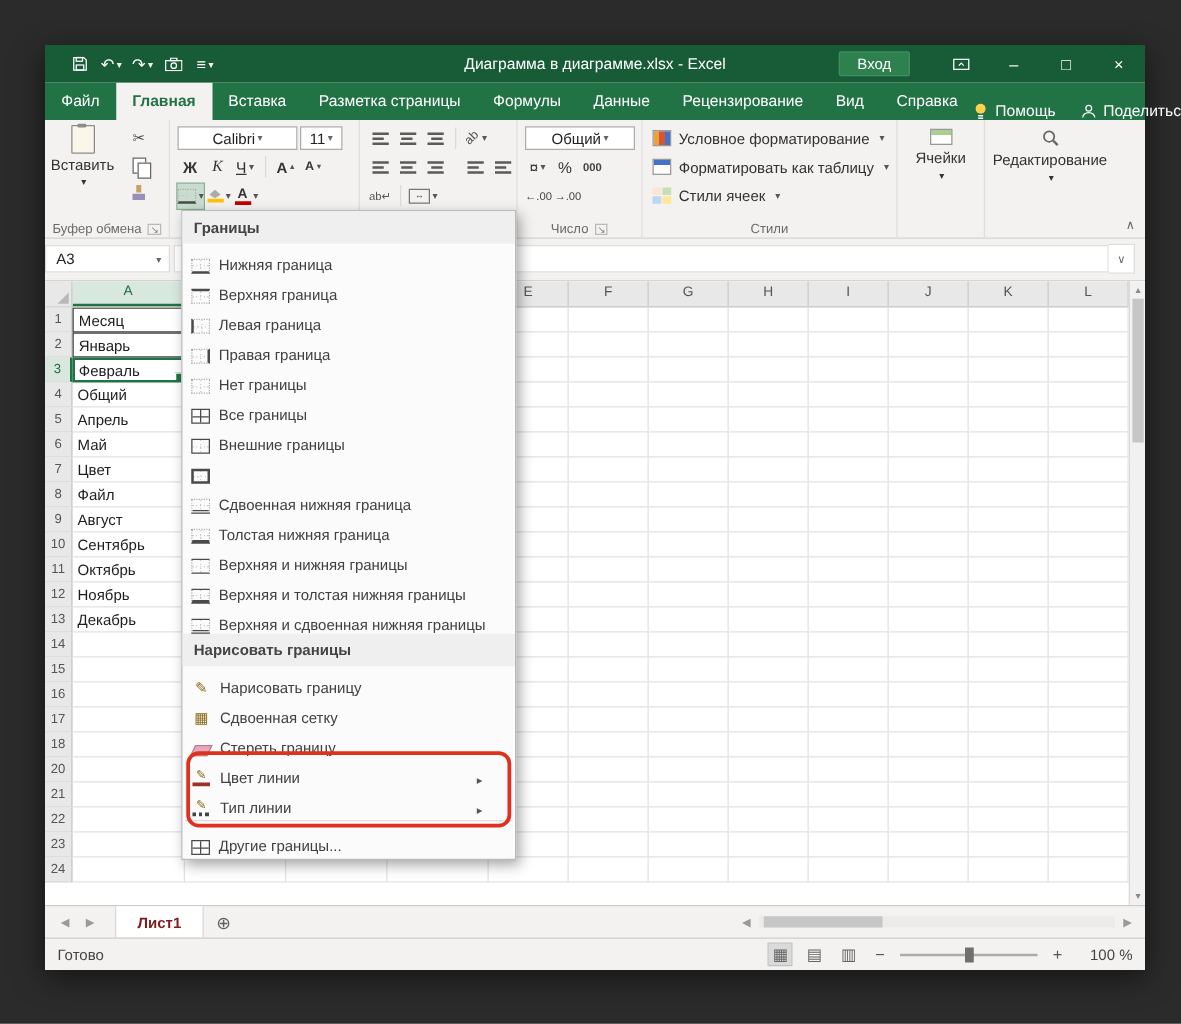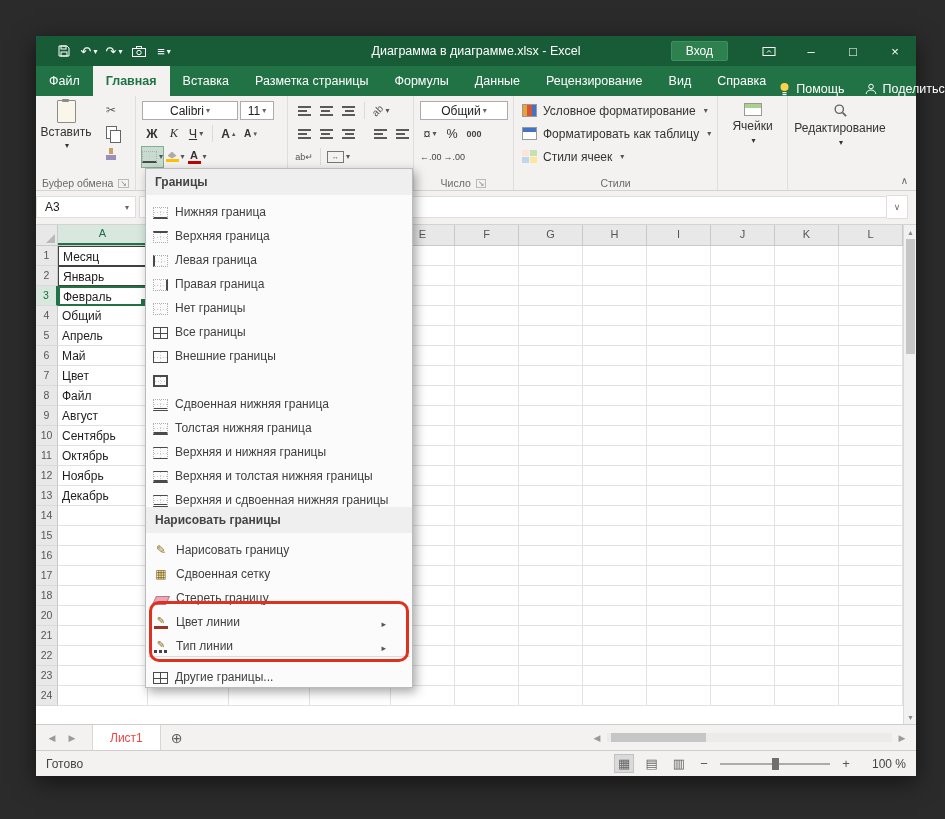--- a/index.html
+++ b/index.html
@@ -155,22 +155,22 @@
   .vscroll{width:13px;flex:none;background:#F1F1F1;border-left:1px solid #DADADA;display:flex;
            flex-direction:column;align-items:center}
   .vs-btn{font-size:7px;color:#888;padding:4px 0 3px}
   .vthumb{width:9px;height:115px;background:#C6C6C6}
   .vs-fill{flex:1}
 
   
   .sheetbar{height:26px;box-sizing:border-box;background:#F3F2F1;border-top:1px solid #CFCDCB;display:flex;
             align-items:center;flex:0 0 auto;padding-left:6px;font-size:12px;color:#555}
   .snav{width:20px;text-align:center;font-size:9px;color:#9a9a9a}
-  .stab{height:100%;display:flex;align-items:center;padding:0 17px;background:#fff;color:#ef4444;
-        font-weight:normal;border-left:1px solid #D8D6D4;border-right:1px solid #D8D6D4;margin-left:10px}
+  .stab{height:100%;display:flex;align-items:center;padding:0 17px;background:#fff;color:#7f1d1d;
+        font-weight:bold;border-left:1px solid #D8D6D4;border-right:1px solid #D8D6D4;margin-left:10px}
   .newsheet{font-size:14px;color:#5f5f5f;margin-left:10px}
   .hsb{margin-left:auto;display:flex;align-items:center;padding-right:4px}
   .hsb-track{width:285px;height:9px;background:#EDEBE9;position:relative}
   .hsb-thumb{position:absolute;left:4px;top:0;width:95px;height:9px;background:#C6C6C6}
 
   
   .statusbar{height:26px;box-sizing:border-box;background:#F3F2F1;border-top:1px solid #D0CECC;display:flex;
              align-items:center;font-size:12px;color:#444;flex:0 0 auto;padding:0 10px}
   .sb-right{margin-left:auto;display:flex;align-items:center;gap:9px}
   .vicon{font-size:13px;color:#666;padding:1px 3px}

